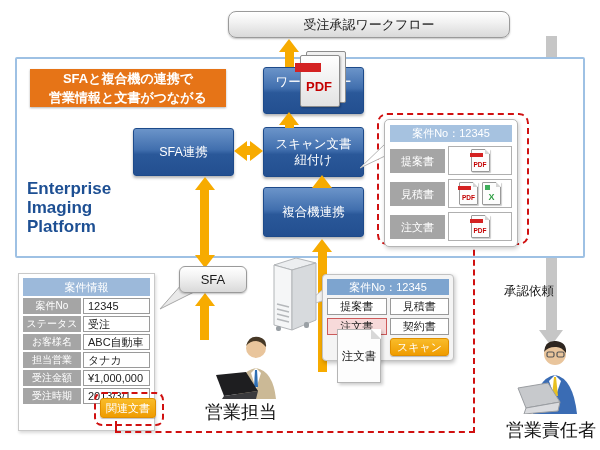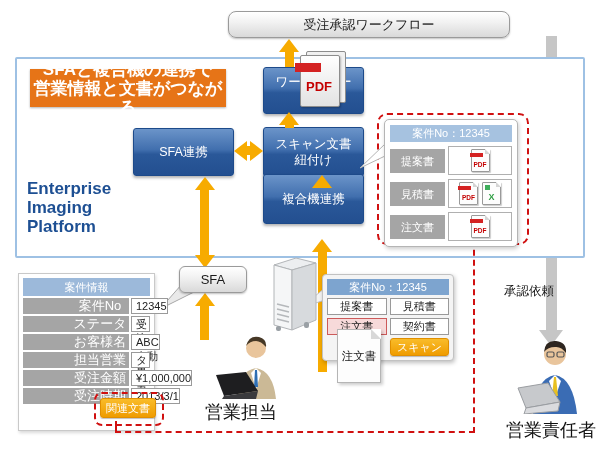--- a/index.html
+++ b/index.html
@@ -10,21 +10,21 @@
   
   .gray-pill{position:absolute;background:linear-gradient(#ffffff,#f2f2f2 40%,#d9d9d9);
     border:1px solid #9a9a9a;border-radius:8px;display:flex;align-items:center;justify-content:center;
     font-size:13px;color:#1a1a1a;box-shadow:0 1px 2px rgba(0,0,0,.25);}
 
   
   .platform{position:absolute;left:15px;top:57px;width:566px;height:197px;
     border:2px solid #9ec1e4;background:#fff;border-radius:2px;}
 
   .headline{position:absolute;left:30px;top:69px;width:196px;height:38px;background:#e67417;
-    color:#fff;font-weight:bold;font-size:17px;line-height:19px;text-align:center;
+    color:#fff;font-weight:bold;font-size:13px;line-height:19px;text-align:center;
     display:flex;flex-direction:column;justify-content:center;box-shadow:0 1px 2px rgba(0,0,0,.3);}
 
   .blue-box{position:absolute;background:linear-gradient(180deg,#6b94c9 0%,#416fae 45%,#2a5899 55%,#234f90 100%);
     border:1px solid #1d4a8a;border-radius:3px;color:#fff;display:flex;flex-direction:column;
     align-items:center;justify-content:center;font-size:12.5px;line-height:1.3;text-align:center;
     box-shadow:0 2px 3px rgba(0,0,0,.3);}
 
   .platform-title{position:absolute;left:27px;top:179px;width:150px;color:#1d4f93;
     font-size:17px;font-weight:bold;line-height:19px;}
 
@@ -41,21 +41,21 @@
   .gshaft{position:absolute;left:546px;top:36px;width:11px;height:295px;background:#c6c6c6;}
   .ghead{position:absolute;left:539px;top:330px;width:0;height:0;
     border-left:12px solid transparent;border-right:12px solid transparent;border-top:16px solid #c6c6c6;}
   .approval-note{position:absolute;left:504px;top:283px;width:70px;font-size:12.5px;color:#111;}
 
   
   .case-table{position:absolute;left:18px;top:273px;width:137px;background:#fff;border:1px solid #c9c9c9;
     box-shadow:1px 2px 3px rgba(0,0,0,.15);padding:4px;box-sizing:border-box;}
   .ct-header{background:#9cb9da;color:#fff;font-size:11px;height:18px;line-height:18px;text-align:center;margin-bottom:2px;}
   .ct-row{display:flex;margin-bottom:2px;}
-  .ct-label{width:58px;background:#a5a5a5;color:#fff;font-size:13px;height:16px;line-height:16px;text-align:center;margin-right:2px;flex:none;padding-left:48px;}
+  .ct-label{width:58px;background:#a5a5a5;color:#fff;font-size:10px;height:16px;line-height:16px;text-align:center;margin-right:2px;flex:none;}
   .ct-value{flex:1;border:1px solid #9a9a9a;background:#fff;font-size:11px;height:14px;line-height:14px;padding-left:4px;color:#222;}
   .ct-spacer{height:20px;}
 
   .btn-orange{position:absolute;background:linear-gradient(#f9bc2a,#ef9c00);color:#fff;font-size:11px;
     border:1px solid #e08f00;border-radius:3px;display:flex;align-items:center;justify-content:center;
     box-shadow:0 1px 1px rgba(0,0,0,.25);}
   .dash-red{border:2px dashed #d01010;position:absolute;}
 
   
   .doc-panel{position:absolute;left:384px;top:119px;width:134px;background:#fff;border:1px solid #b5b5b5;
@@ -130,21 +130,21 @@
     <div>ワークフロー</div>
     <div>連携</div>
   </div>
   <div class="blue-box" style="left:263px;top:127px;width:99px;height:48px;">
     <div>スキャン文書</div>
     <div>紐付け</div>
   </div>
   <div class="blue-box" style="left:133px;top:128px;width:99px;height:46px;">
     <div>SFA連携</div>
   </div>
-  <div class="blue-box" style="left:263px;top:174px;width:99px;height:48px;">
+  <div class="blue-box" style="left:263px;top:187px;width:99px;height:48px;">
     <div>複合機連携</div>
   </div>
 
   <div class="big-pdf">
     <span class="back"></span>
     <span class="front"></span>
     <span class="band"></span>
     <b>PDF</b>
   </div>
 

